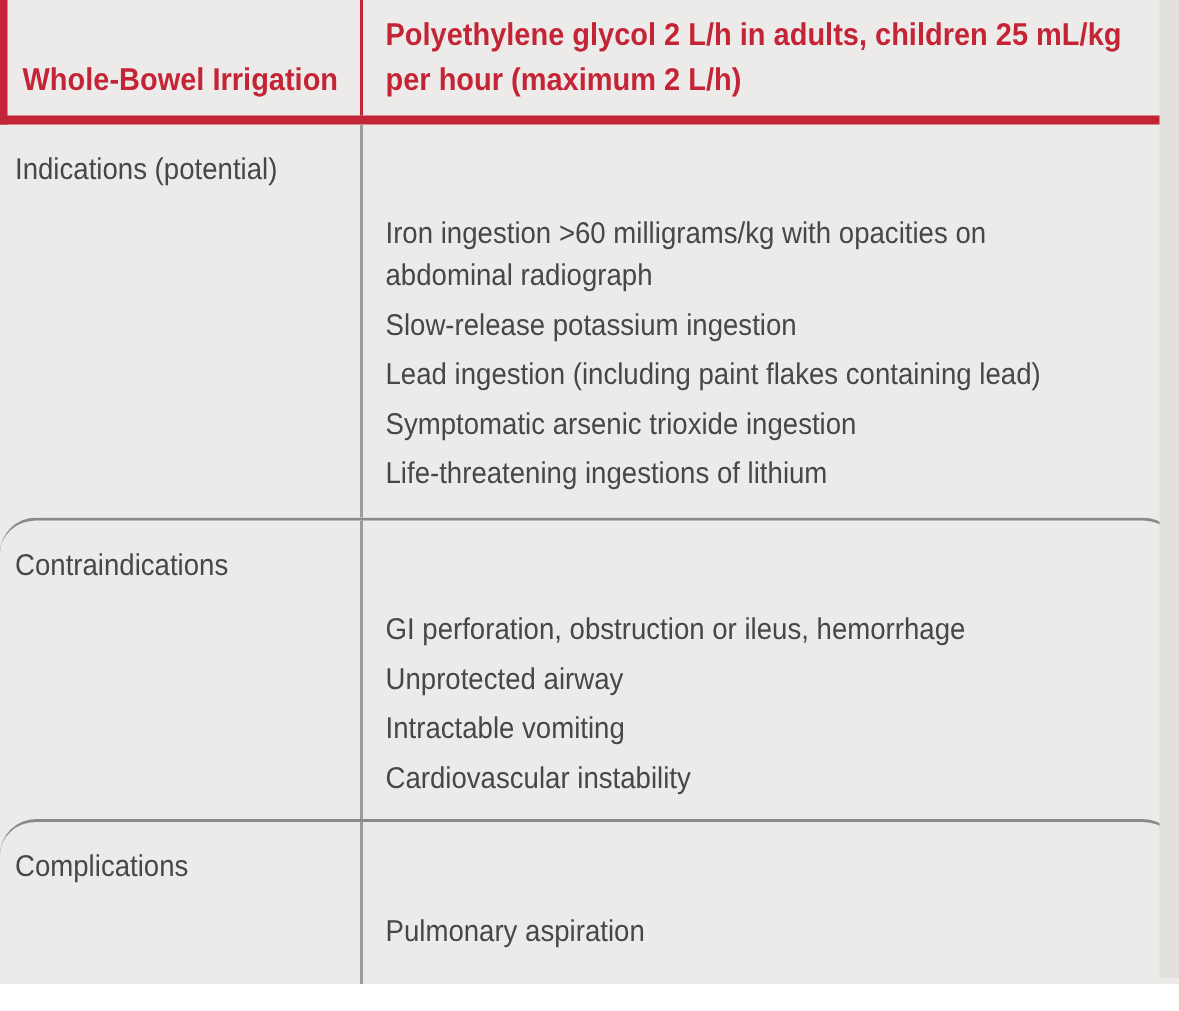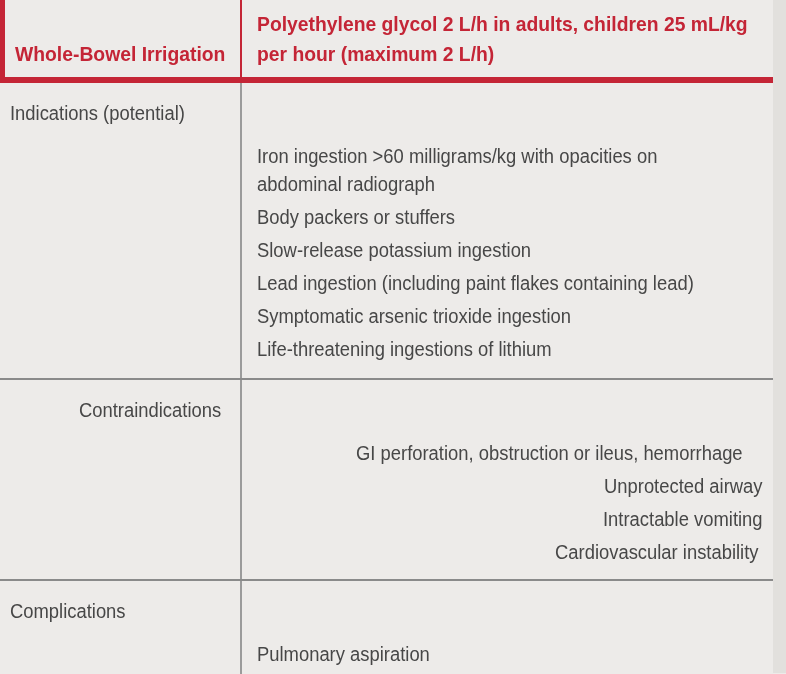--- a/index.html
+++ b/index.html
@@ -58,36 +58,36 @@
     padding: 9px 14px 8px 15px;
   }
   .red-text {
     color: var(--red, #c42536);
     font-weight: bold;
     font-size: 21px;
     line-height: 30px;
   }
 
   
-  .row { display: flex; }
+  .row { display: flex; border-radius: 24px; }
   .row + .row { border-top: 2px solid var(--divider-dark, #8a8a8a); }
   .cell-left {
     width: 242px;
     box-sizing: border-box;
     border-right: 2px solid var(--divider, #9b9b9b);
     padding: 16px 6px 0 10px;
   }
   .cell-right {
     flex: 1;
     padding: 16px 10px 0 15px;
     margin-top: 43px;
   }
   .row-1 .cell-left, .row-1 .cell-right { padding-top: 16px; padding-bottom: 10px; }
-  .row-2 .cell-left, .row-2 .cell-right { padding-bottom: 8px; text-align: right; }
-  .row-3 .cell-left, .row-3 .cell-right { padding-bottom: 4px; }
+  .row-2 .cell-left, .row-2 .cell-right { padding-bottom: 8px; }
+  .row-3 .cell-left, .row-3 .cell-right { padding-bottom: 16px; }
 
   .label {
     font-size: 20px;
     color: var(--text, #474747);
     line-height: 28px;
   }
   .item { margin-bottom: 5px; }
   .line {
     font-size: 20px;
     line-height: 28px;
@@ -114,23 +114,20 @@
       </div>
     </div>
 
     <div id="tbody">
         <div class="row row-1">
           <div class="cell-left"><div class="label condense">Indications (potential)</div></div>
           <div class="cell-right">
             <div class="item">
               <div class=""><div class="line condense">Iron ingestion &gt;60 milligrams/kg with opacities on</div></div>
               <div class=""><div class="line condense">abdominal radiograph</div></div>
-            </div>
-            <div class="item">
-              <div class=""><div class="line condense">Body packers or stuffers</div></div>
             </div>
             <div class="item">
               <div class=""><div class="line condense">Slow-release potassium ingestion</div></div>
             </div>
             <div class="item">
               <div class=""><div class="line condense">Lead ingestion (including paint flakes containing lead)</div></div>
             </div>
             <div class="item">
               <div class=""><div class="line condense">Symptomatic arsenic trioxide ingestion</div></div>
             </div>

